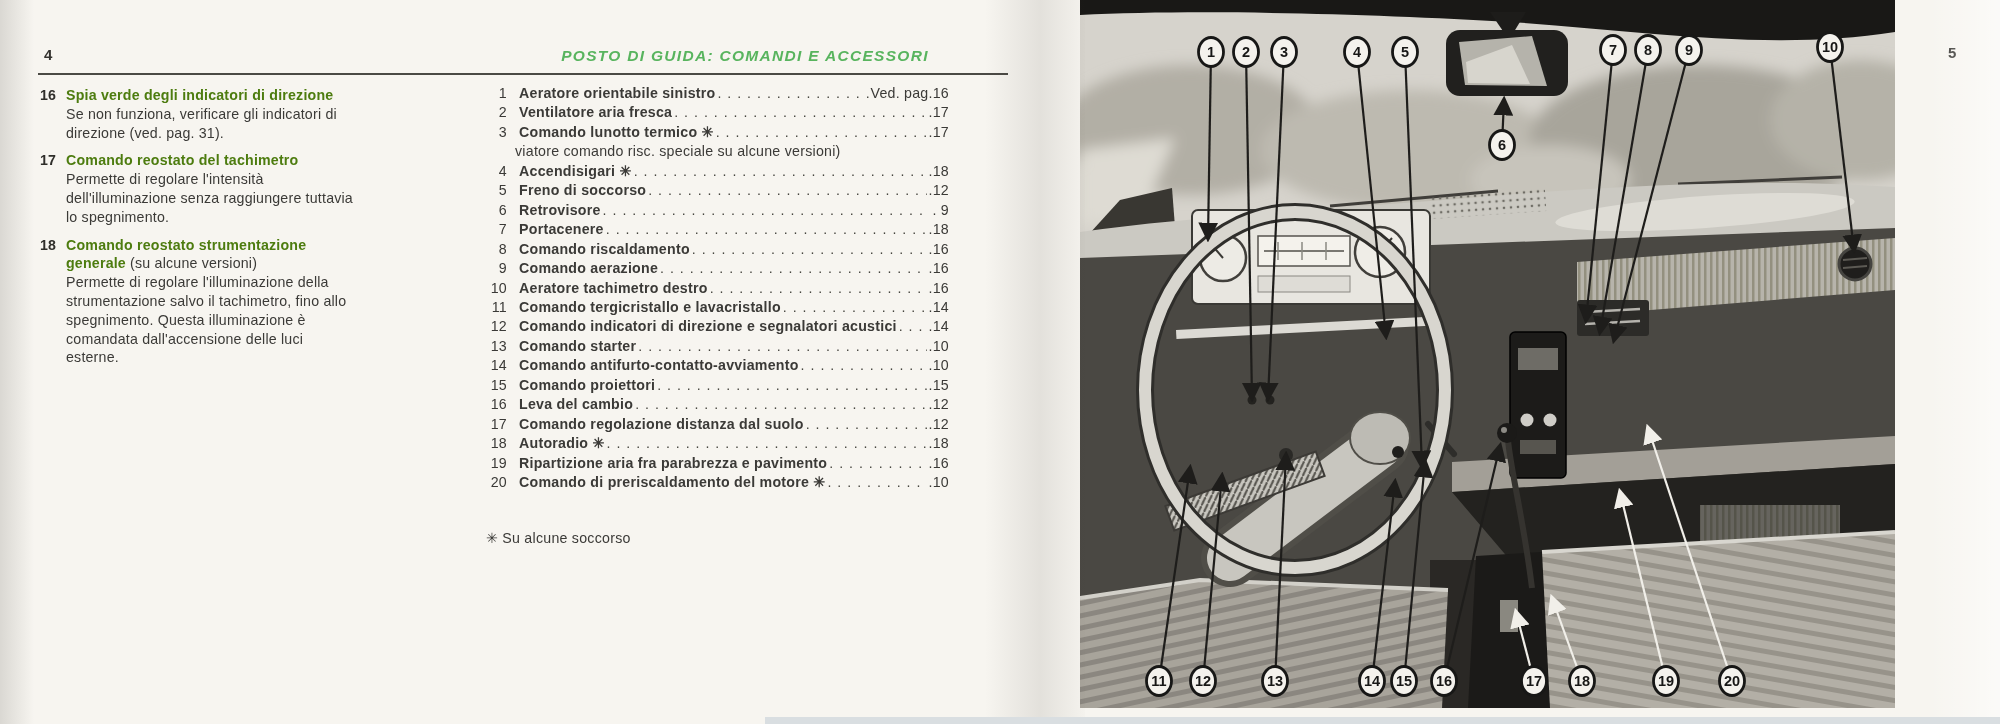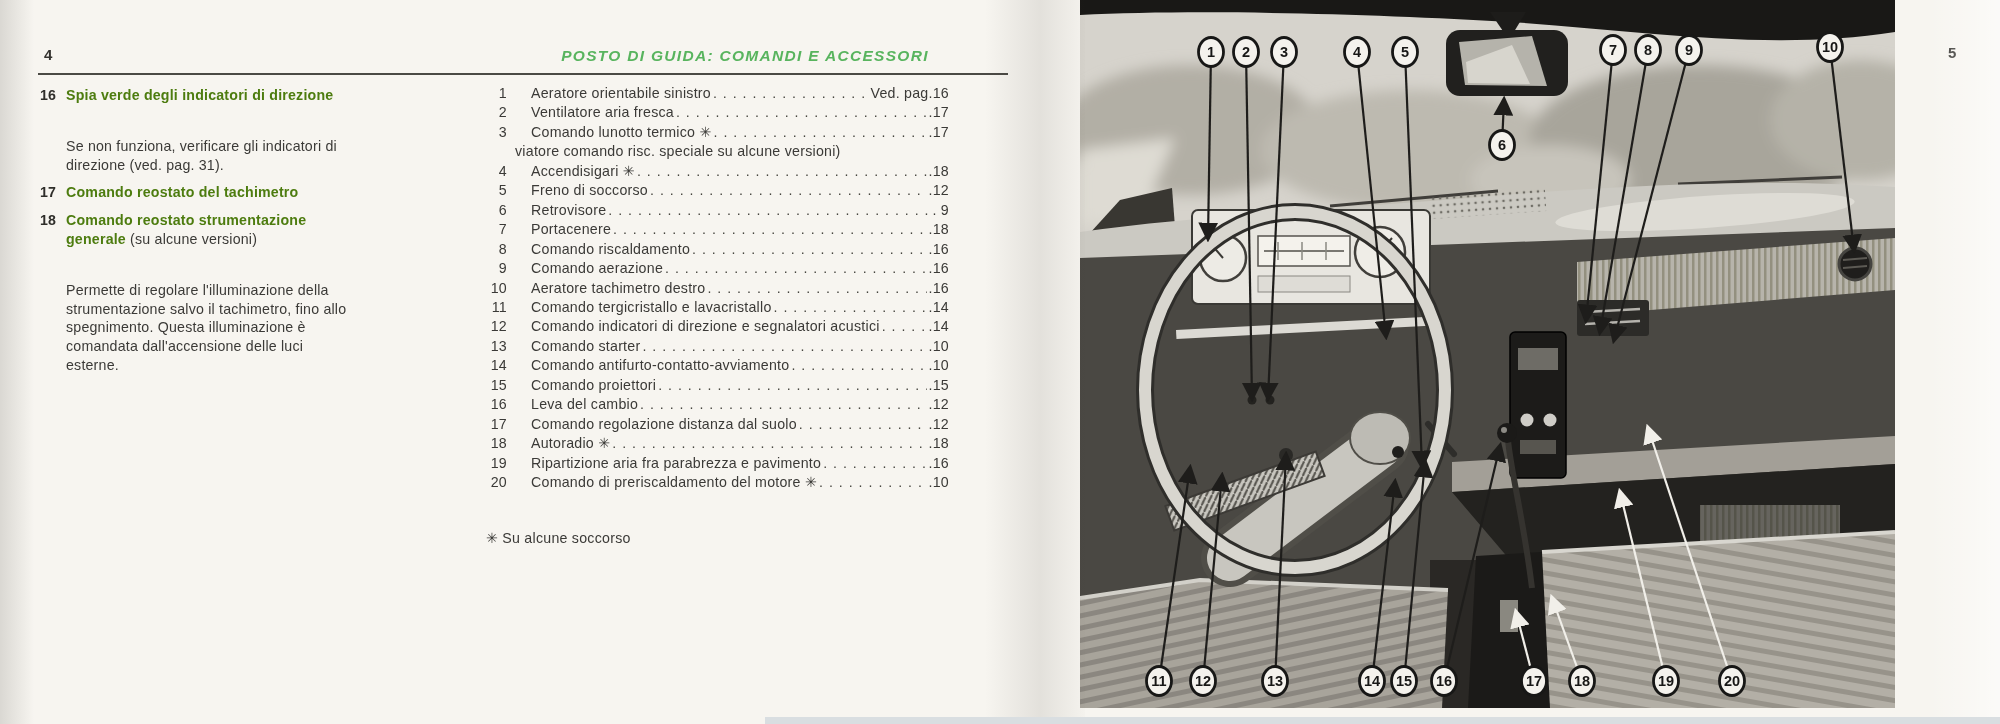--- a/index.html
+++ b/index.html
@@ -23,26 +23,26 @@
      font-size:15.5px;font-weight:bold;letter-spacing:1.3px;font-style:italic;}
   #head-rule{position:absolute;left:38px;top:73px;width:970px;height:2px;background:#4b4a45;}
 
   #left-notes{position:absolute;left:40px;top:86px;width:314px;font-size:14.2px;line-height:18.8px;
      letter-spacing:.2px;}
   .note{display:flex;margin-bottom:9px;}
   .note-num{flex:0 0 26px;font-weight:bold;color:#2f2e2a;}
   .note-content{flex:1;}
   .note-title{font-weight:bold;color:#4d7c0f;}
   .note-suffix{font-weight:normal;color:#3b3a37;}
-  .note-text{color:#3b3a37;margin-top:32px;}
+  .note-text{color:#3b3a37;}
 
   #index-col{position:absolute;left:483px;top:84px;width:466px;font-size:14.2px;letter-spacing:.25px;}
   .idx-row{display:flex;align-items:baseline;line-height:19.45px;white-space:nowrap;}
   .idx-num{flex:0 0 24px;text-align:right;}
-  .idx-label{margin-left:24px;}
+  .idx-label{margin-left:12px;font-weight:bold;}
   .idx-dots{flex:1;overflow:hidden;margin:0 2px;color:#47463f;}
   .idx-dots::after{content:". . . . . . . . . . . . . . . . . . . . . . . . . . . . . . . . . . . . . . . . . . . . . . . . . . . . . . . . ";
      letter-spacing:1px;}
   .idx-page{flex:none;text-align:center;}
   .idx-note{padding-left:32px;}
   #footnote{position:absolute;left:486px;top:530px;font-size:14.2px;letter-spacing:.25px;}
 
   
   #photo{position:absolute;left:1080px;top:0;width:815px;height:708px;}
   #photo svg{display:block;}
@@ -66,20 +66,21 @@
         <span class="note-num">16</span>
         <div class="note-content">
           <div><span class="note-title">Spia verde degli indicatori di direzione</span></div>
           <div class="note-text">Se non funziona, verificare gli indicatori di direzione (ved. pag. 31).</div>
         </div>
       </div>
       <div class="note">
         <span class="note-num">17</span>
         <div class="note-content">
           <div><span class="note-title">Comando reostato del tachimetro</span></div>
+          <div class="note-text">Permette di regolare l'intensità dell'illuminazione senza raggiungere tuttavia lo spegnimento.</div>
         </div>
       </div>
       <div class="note">
         <span class="note-num">18</span>
         <div class="note-content">
           <div><span class="note-title">Comando reostato strumentazione generale</span><span class="note-suffix"> (su alcune versioni)</span></div>
           <div class="note-text">Permette di regolare l'illuminazione della strumentazione salvo il tachimetro, fino allo spegnimento. Questa illuminazione è comandata dall'accensione delle luci esterne.</div>
         </div>
       </div>
     </div>

